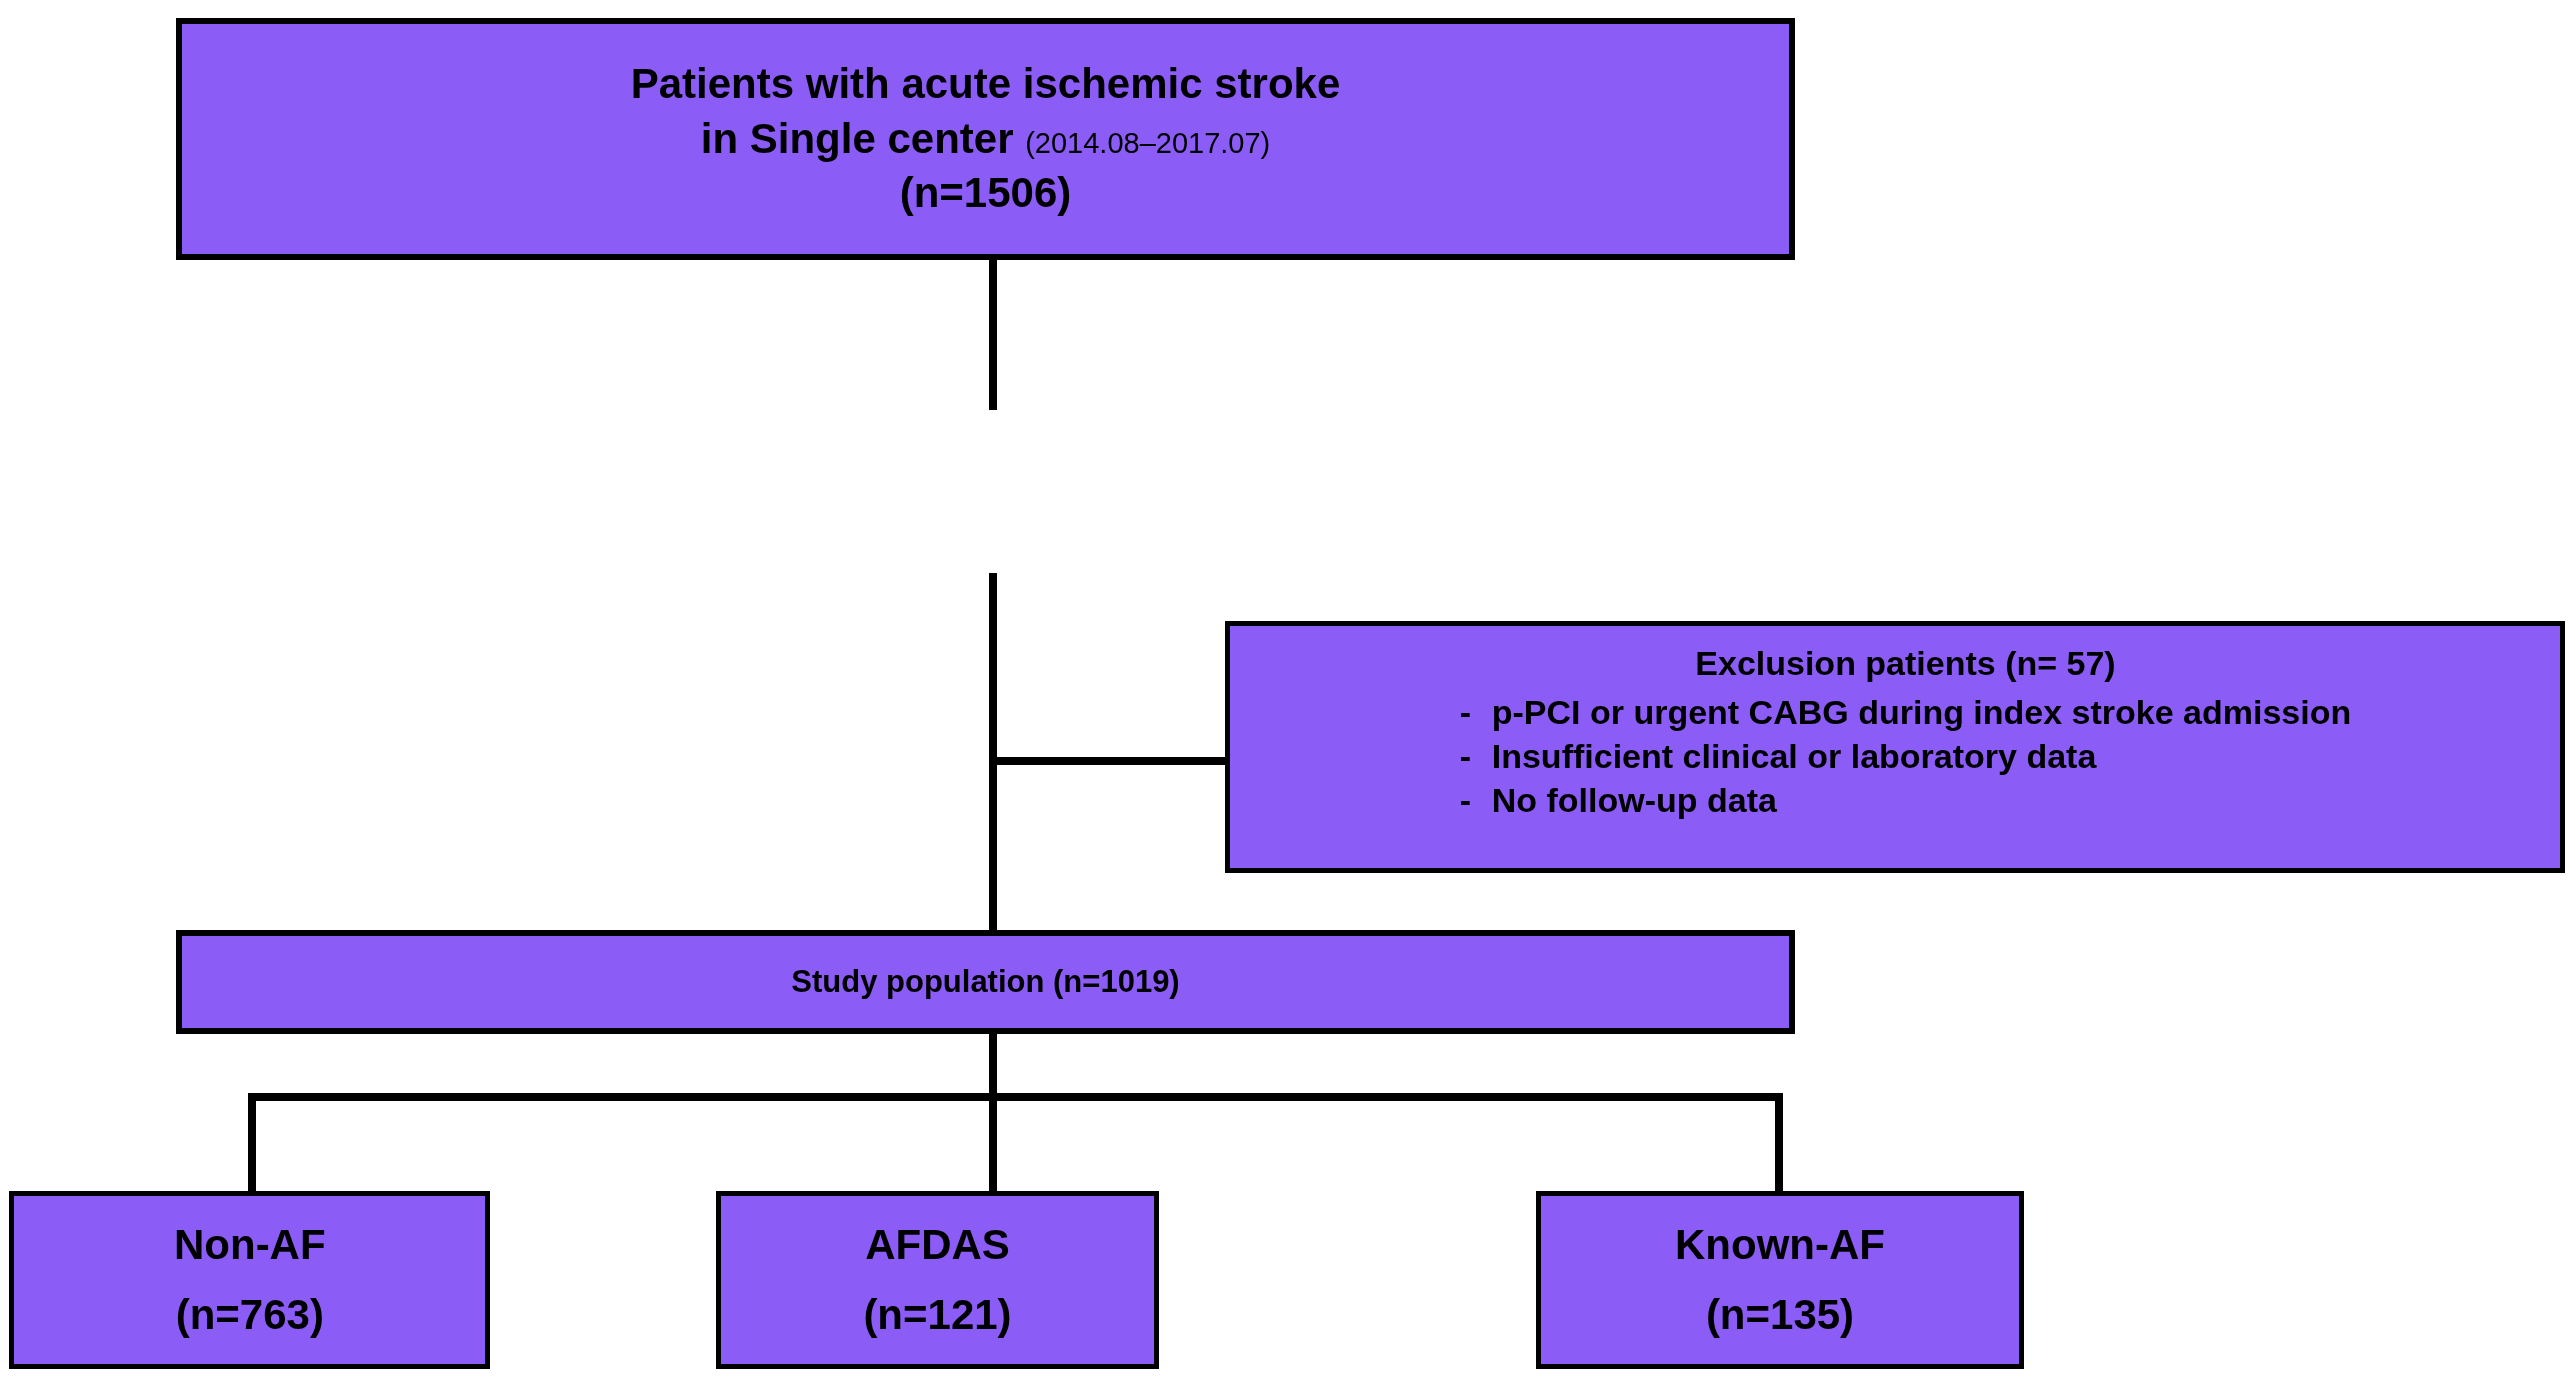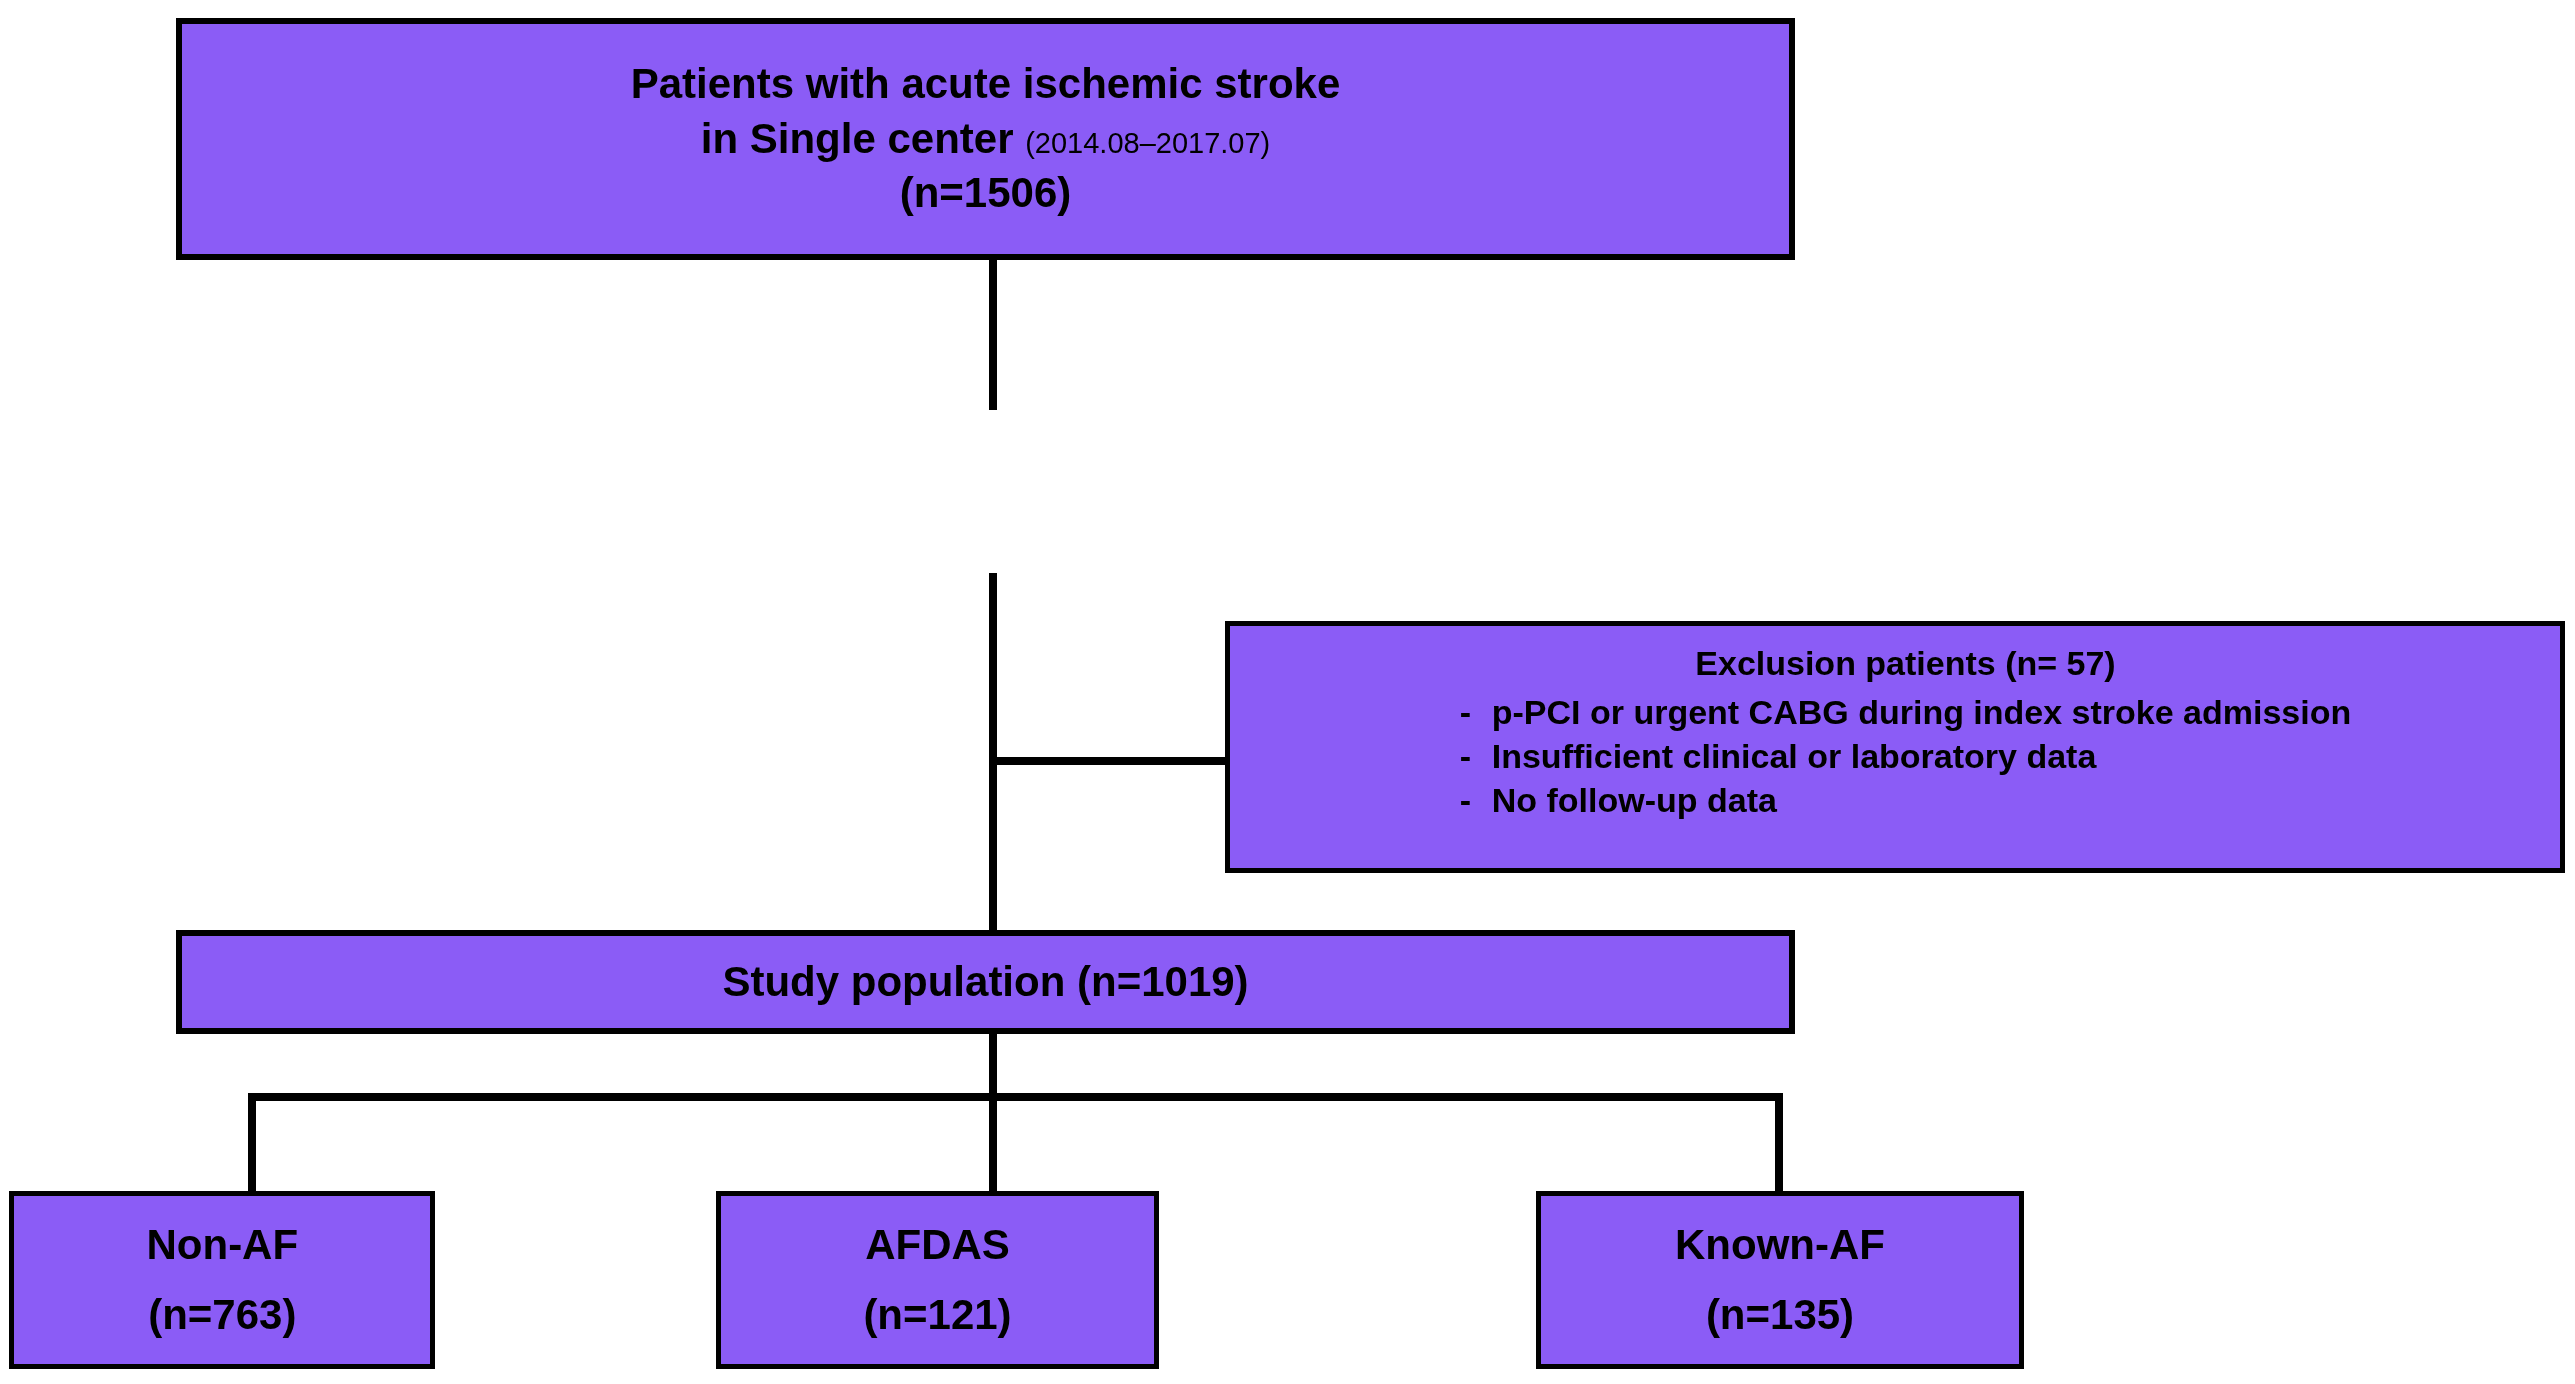--- a/index.html
+++ b/index.html
@@ -81,31 +81,31 @@
   }
   #node-exclusion li .dash{
     display:inline-block;
     width:32px;
     flex:0 0 32px;
   }
 
   
   #node-study{
     left:176px; top:930px; width:1619px; height:104px;
-    font-size:42px;
+    font-size:31px;
   }
 
   
   .leaf{
     top:1191px;
     height:178px;
     font-size:42px;
     border-width:5.6px;
   }
-  #node-nonaf   { left:9.3px;   width:426px; }
+  #node-nonaf   { left:9.3px;   width:481px; }
   #node-afdas   { left:716px; width:443px; }
   #node-knownaf { left:1536px; width:488px; }
   .leaf .ln + .ln{ margin-top:15px; }
 
   
   .line{
     position:absolute;
     background:#000000;
     z-index:1;
   }

